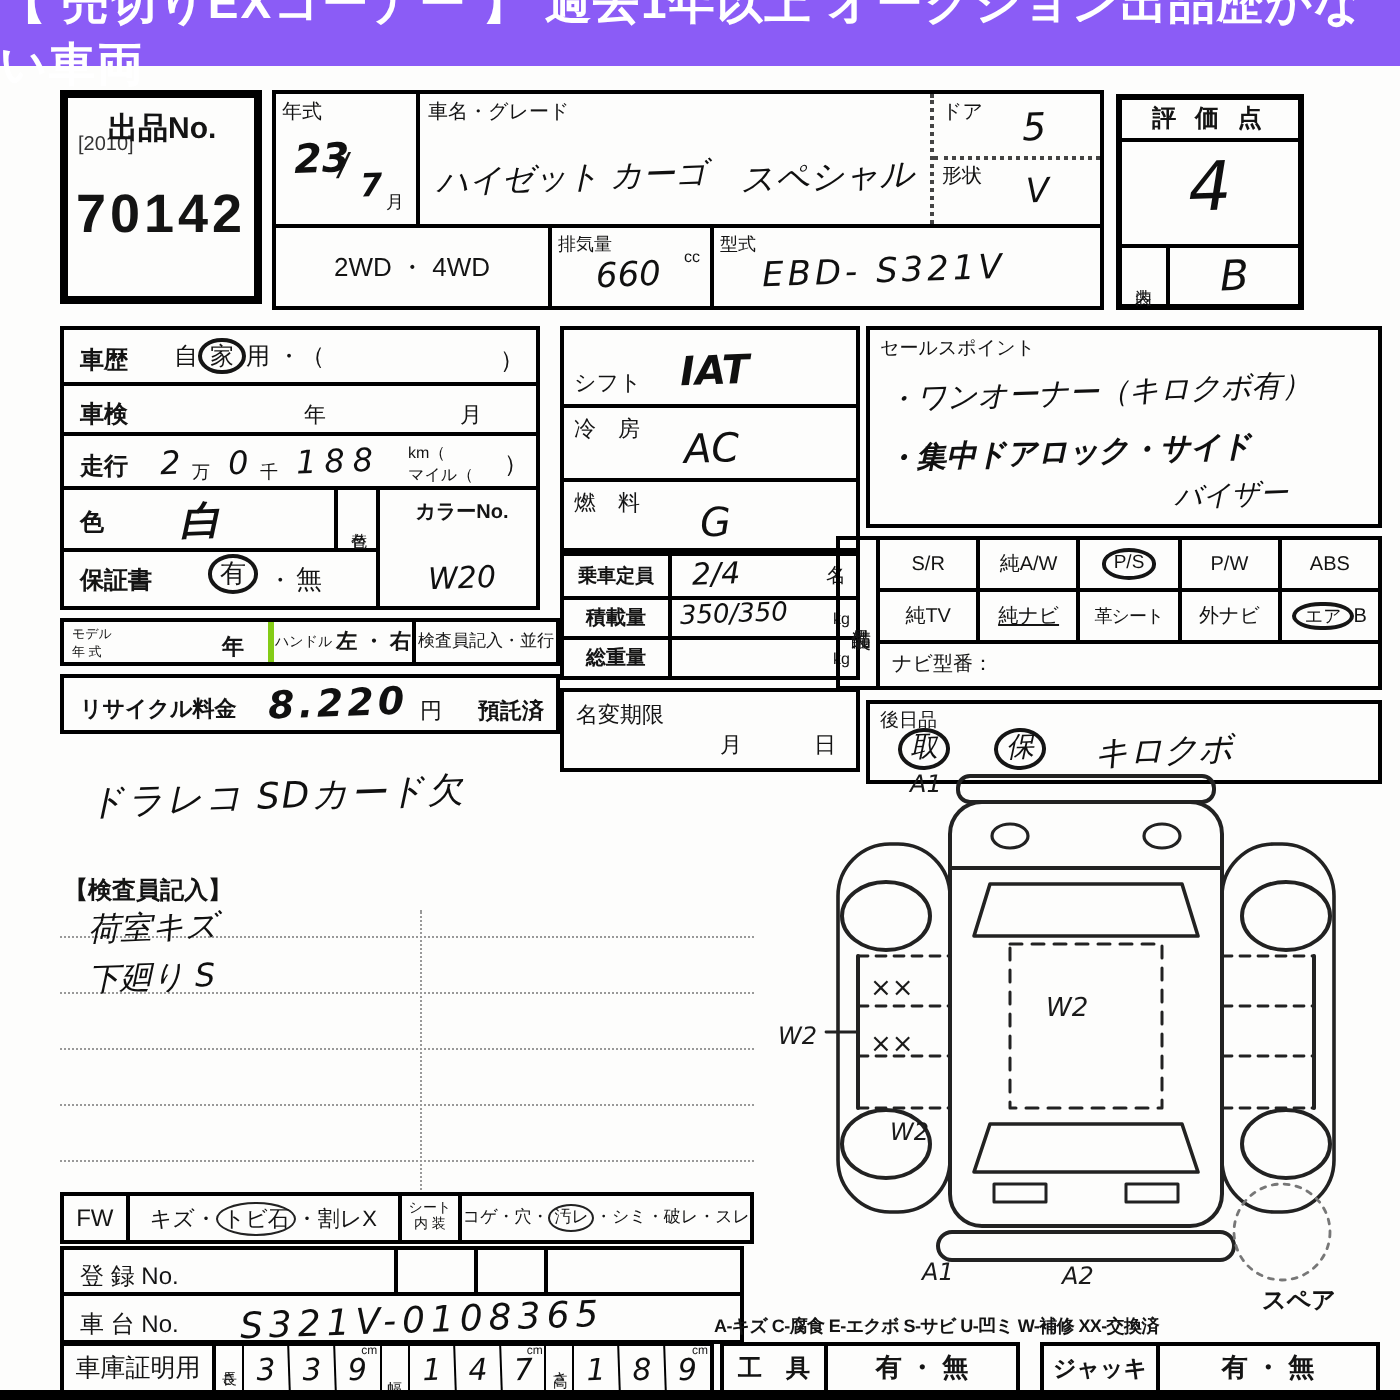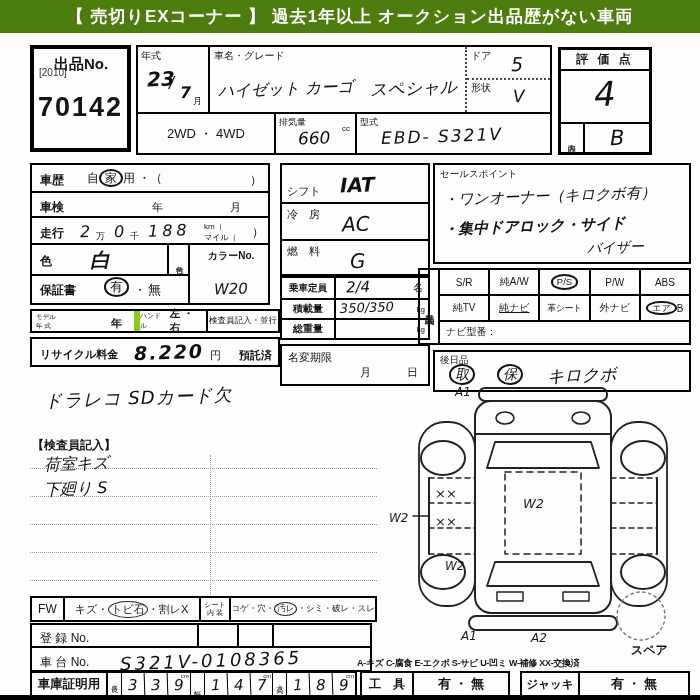--- a/index.html
+++ b/index.html
@@ -19,21 +19,21 @@
   .vstack { writing-mode: vertical-rl; text-orientation: upright; line-height: 1; }
   .flexc { display: flex; align-items: center; justify-content: center; }
   .dotline { border-top: 1px dotted #999; }
   .svghw { font-family: "DejaVu Sans", sans-serif; font-style: italic; fill: #1a1a1a; }
 </style>
 </head>
 <body>
 
 <div class="sheet">
 
-  <div class="abs" style="left:0;top:4;width:700px;height:33px;background:#4d7c0f;color:#fff;font-size:17px;font-weight:bold;letter-spacing:1px;display:flex;align-items:center;justify-content:center;">
+  <div class="abs" style="left:0;top:4;width:700px;height:33px;background:#8b5cf6;color:#fff;font-size:23px;font-weight:bold;letter-spacing:1px;display:flex;align-items:center;justify-content:center;">
     <span>【 売切りEXコーナー 】 過去1年以上 オークション出品歴がない車両</span>
   </div>
 
   <div class="abs b4" style="left:30px;top:45px;width:101px;height:107px;">
     <span class="abs" style="left:5px;top:18px;font-size:10px;color:#333;">[2010]</span>
     <span class="abs" style="left:20px;top:6px;font-size:15px;font-weight:bold;">出品No.</span>
     <span class="abs" style="left:0;right:0;top:43px;text-align:center;font-size:27px;font-weight:bold;letter-spacing:2px;">70142</span>
   </div>
 
   <div class="abs b2" style="left:136px;top:45px;width:416px;height:110px;">
@@ -214,21 +214,21 @@
     <span class="abs circle hw" style="left:62px;top:12px;font-size:14px;">保</span>
     <span class="abs hw" style="left:112px;top:12px;font-size:17px;">キロクボ</span>
   </div>
 
   <div class="abs b2" style="left:30px;top:309px;width:250px;height:24px;display:flex;">
     <div style="width:102px;position:relative;">
       <span class="abs" style="left:4px;top:2px;font-size:6.5px;">モデル</span>
       <span class="abs" style="left:4px;top:11px;font-size:6.5px;">年 式</span>
       <span class="abs" style="right:12px;top:5px;font-size:11px;font-weight:bold;">年</span>
     </div>
-    <div class="flexc" style="width:72px;border-left:6px solid #84cc16;">
+    <div class="flexc" style="width:72px;border-left:3px solid #84cc16;">
       <span style="font-size:7px;margin-right:2px;">ハンドル</span>
       <span style="font-size:10.5px;font-weight:bold;">左 ・ 右</span>
     </div>
     <div class="flexc" style="flex:1;border-left:2px solid #000;">
       <span style="font-size:8.5px;">検査員記入・並行</span>
     </div>
   </div>
 
   <div class="abs b2" style="left:30px;top:337px;width:250px;height:30px;">
     <span class="abs" style="left:8px;top:8px;font-size:11px;font-weight:bold;">リサイクル料金</span>
@@ -275,21 +275,21 @@
     <div class="abs" style="left:205px;top:0;bottom:0;border-left:2px solid #000;"></div>
     <div class="abs" style="left:240px;top:0;bottom:0;border-left:2px solid #000;"></div>
   </div>
 
   <div class="abs b2" style="left:30px;top:646px;width:342px;height:26px;">
     <span class="abs" style="left:8px;top:6px;font-size:12px;">車 台 No.</span>
     <span class="abs hw" style="left:88px;top:2px;font-size:18px;letter-spacing:3px;">S321V-0108365</span>
   </div>
 
   <div class="abs b2" style="left:30px;top:671px;width:327px;height:27px;display:flex;align-items:stretch;">
-    <span class="flexc" style="width:76px;border-right:2px solid #000;font-size:12.5px;font-weight:bold;">車庫証明用</span>
+    <span class="flexc" style="width:76px;border-right:2px solid #000;font-size:12.5px;font-weight:normal;">車庫証明用</span>
     <span class="flexc" style="width:14px;border-right:1.5px solid #000;">
         <span class="vstack" style="font-size:7.5px;">長さ</span>
       </span>
     <span class="flexc hw" style="flex:1;border-right:1.5px solid #000;font-size:15px;">3</span>
     <span class="flexc hw" style="flex:1;border-right:1.5px solid #000;font-size:15px;">3</span>
     <span class="flexc" style="flex:1;border-right:1.5px solid #000;position:relative;">
         <span class="hw" style="font-size:15px;">9</span>
         <span class="abs" style="top:0;right:1px;font-size:6px;">cm</span>
       </span>
     <span class="flexc" style="width:14px;border-right:1.5px solid #000;">

